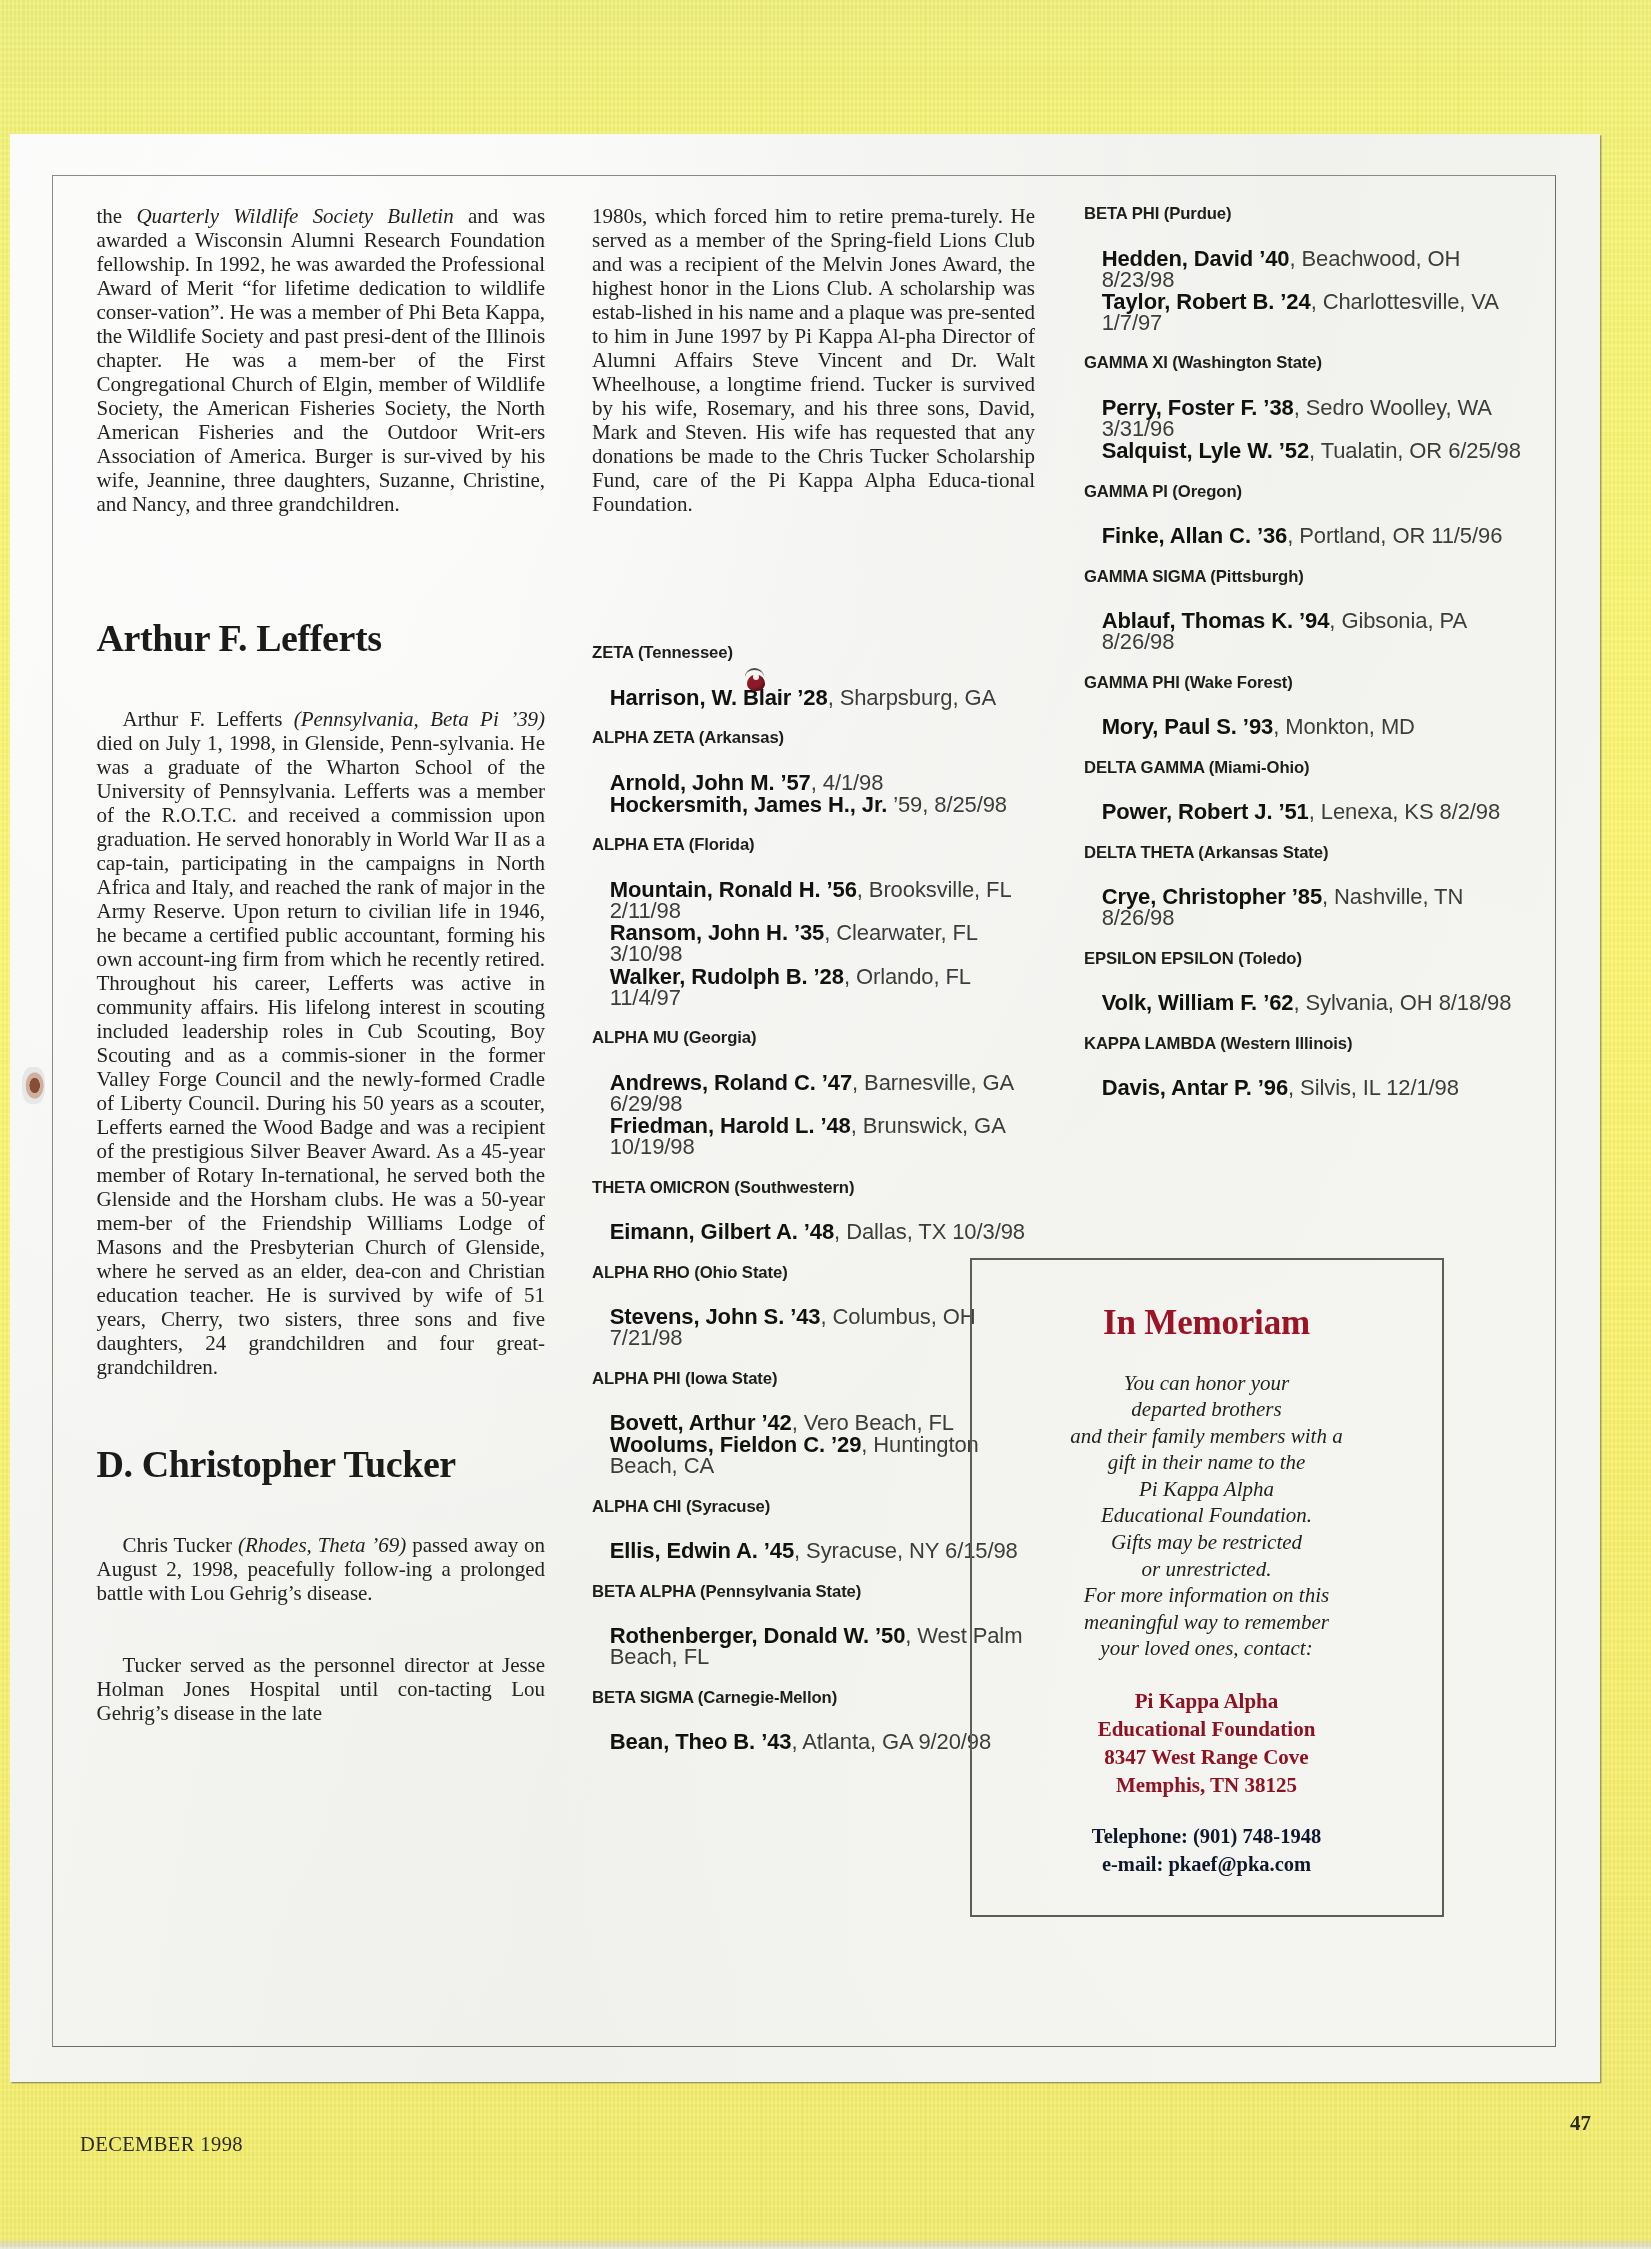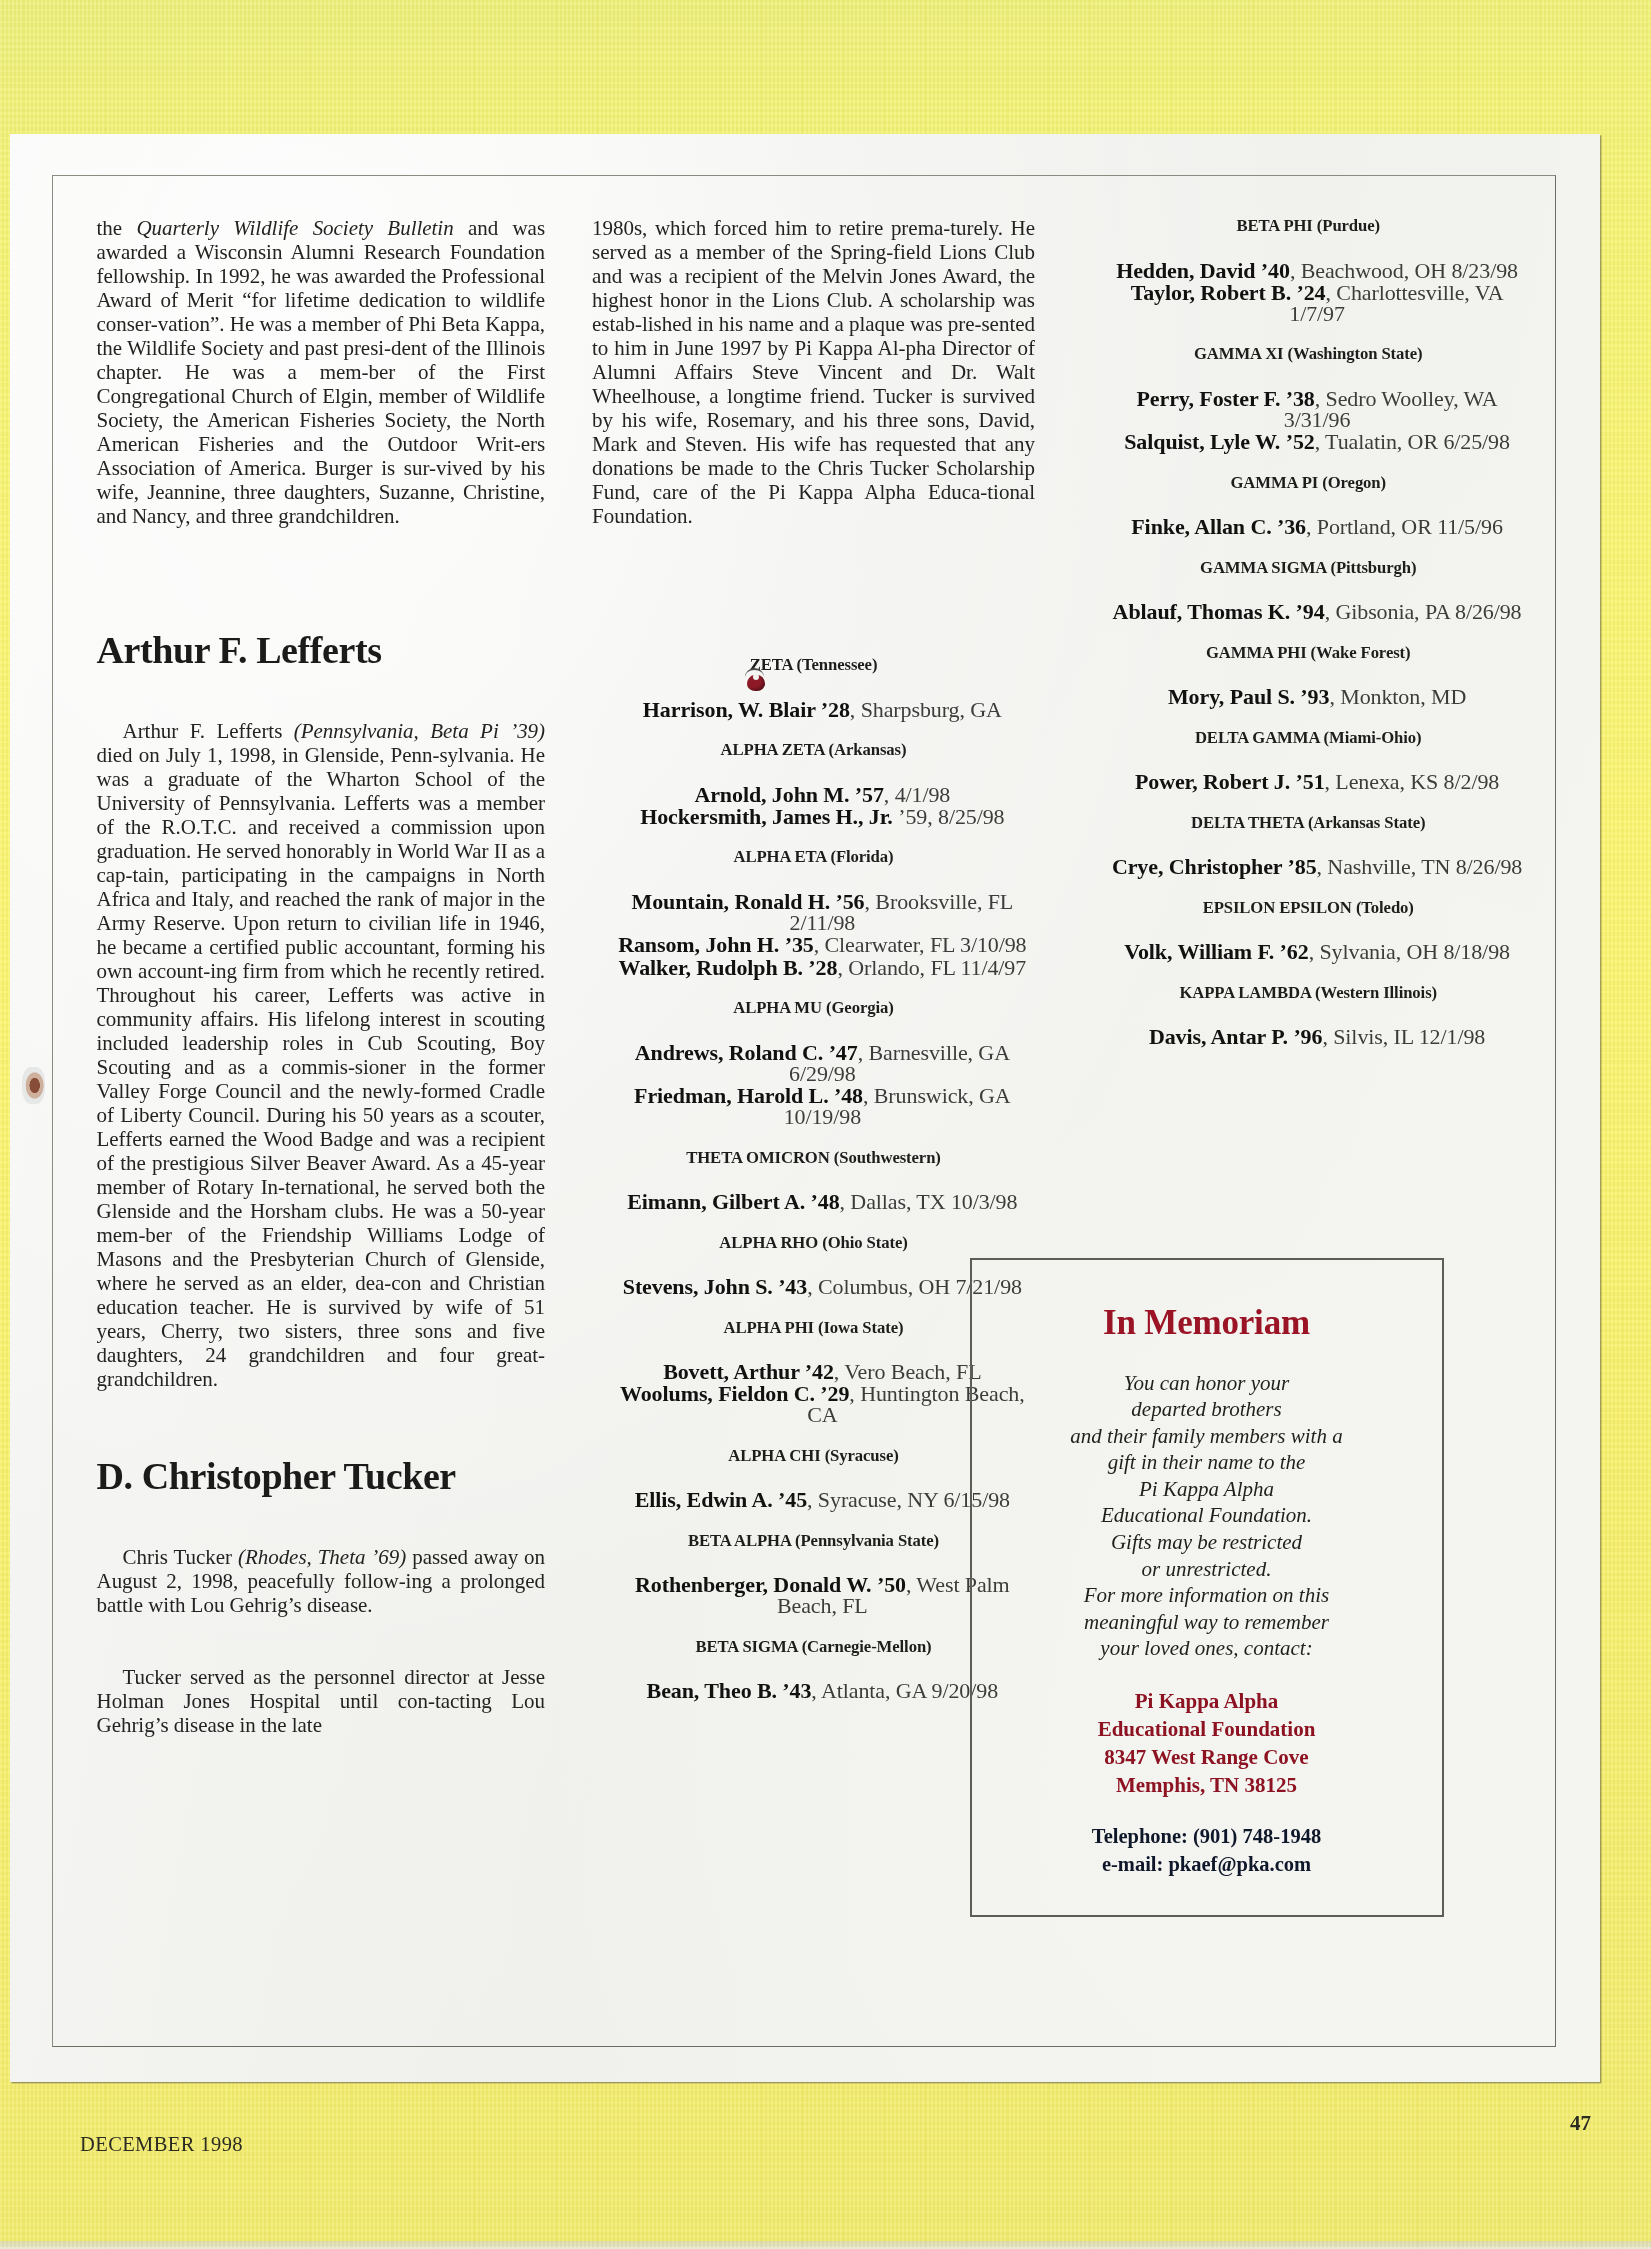--- a/index.html
+++ b/index.html
@@ -80,21 +80,21 @@
     height: 37px;
     background: radial-gradient(ellipse at 55% 50%, #7b3a22 0 28%, #c9a893 30% 48%, rgba(226,228,228,.9) 52% 100%);
     border-radius: 40%;
     opacity: .9;
   }
 
   
   #columns {
     position: absolute;
     left: 87px;
-    top: 82px;
+    top: 70px;
     width: 1436px;
     height: 1800px;
     display: flex;
     gap: 16px;
   }
   .col { position: relative; }
   .col-left   { width: 477px; padding-right: 31px; }
   .col-mid    { width: 471px; padding-right: 33px; }
   .col-right  { width: 477px; }
 
@@ -153,23 +153,22 @@
   #ornament .stem {
     position: absolute;
     left: 2px; top: 1.4px;
     width: 19px; height: 8.9px;
     border-top: 2px solid #4a4a46;
     border-radius: 60% 60% 0 0 / 100% 100% 0 0;
   }
 
   
   .listing {
-    font-family: Liberation Serif, serif;
+    font-family: Liberation Sans, sans-serif;
     color: #1d1d1b;
-    text-align: center;
   }
   .chapter-head {
     font-size: 16.7px;
     line-height: 20.5px;
     font-weight: bold;
     margin: 0 0 23px 0;
     letter-spacing: -0.1px;
   }
   .chapter-block { margin-bottom: 20.5px; }
   .chapter-block:last-child { margin-bottom: 0; }

